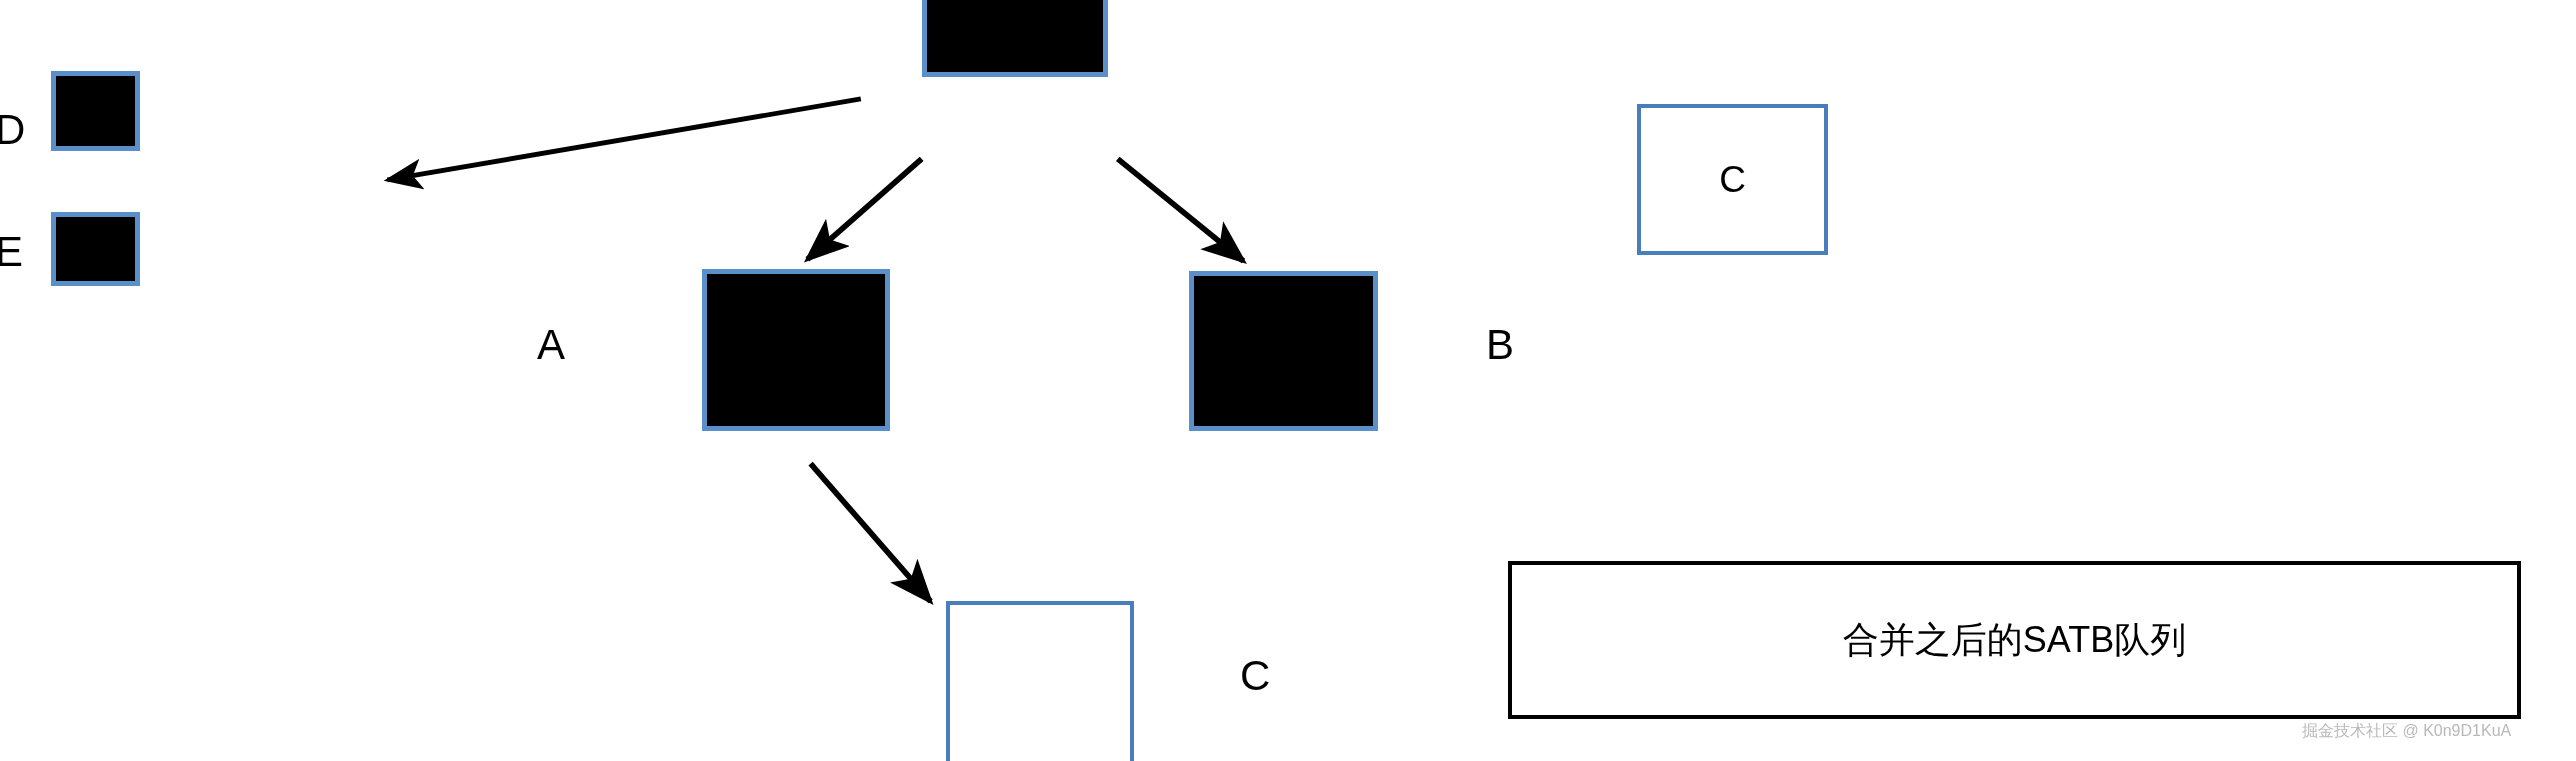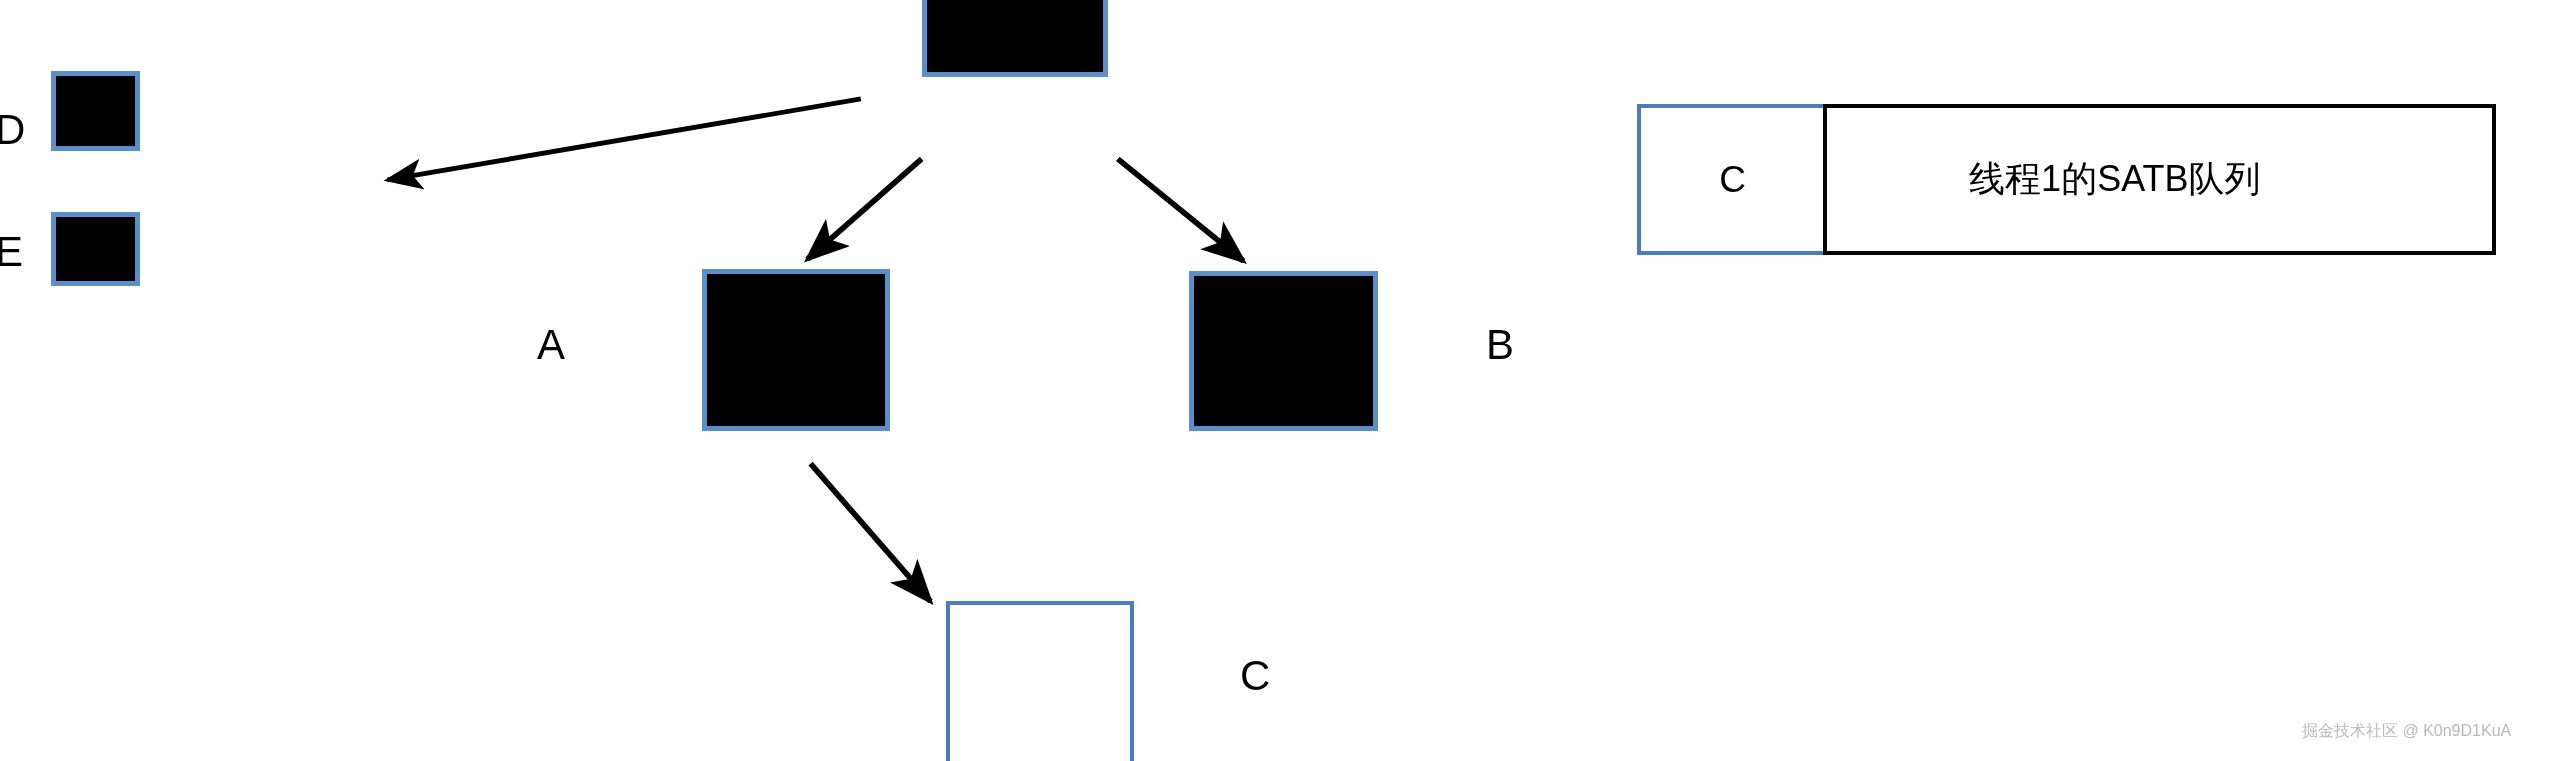--- a/index.html
+++ b/index.html
@@ -128,20 +128,20 @@
   <div class="abs label" style="left:537px; top:324px;">A</div>
 
   <div class="abs node" style="left:1189px; top:271px; width:189px; height:160px;"></div>
   <div class="abs label" style="left:1486px; top:324px;">B</div>
 
   <div class="abs node empty" style="left:946px; top:601px; width:188px; height:178px;"></div>
   <div class="abs label" style="left:1240px; top:655px;">C</div>
 
   <div class="abs queue-row" style="left:1637px; top:104px; width:859px; height:151px;">
     <div class="queue-cell" style="width:191px;">C</div>
-    <div class="queue-bar labelled-left" style="flex:1; margin-left:-4.9px;">线程1的SATB队列</div>
   </div>
 
+  <div class="abs queue-bar wide" style="left:1508px; top:561px; width:1013px; height:158px;">合并之后的SATB队列</div>
 
   <div class="abs watermark" style="left:2302px; top:721px;">掘金技术社区 @ K0n9D1KuA</div>
 
 </div>
 
 
 </body></html>

